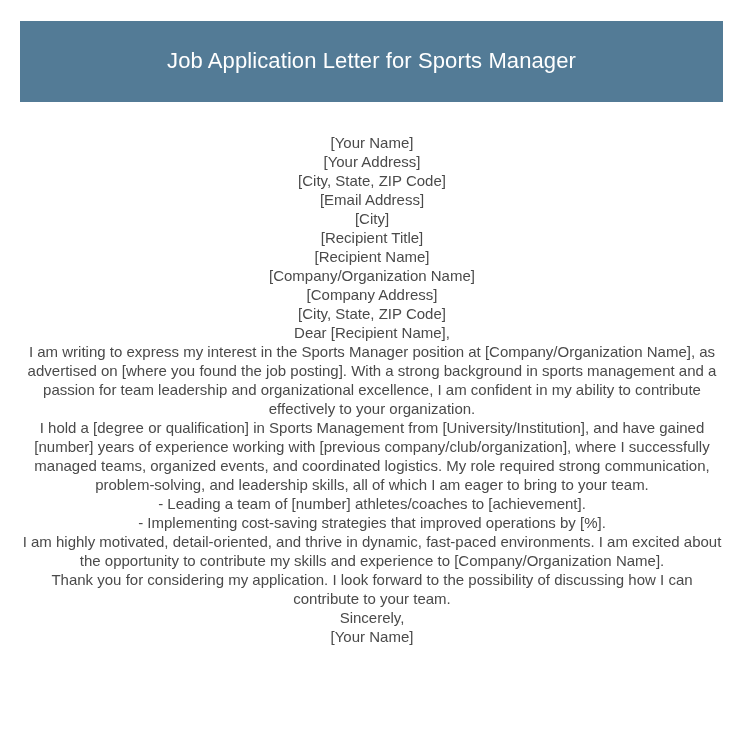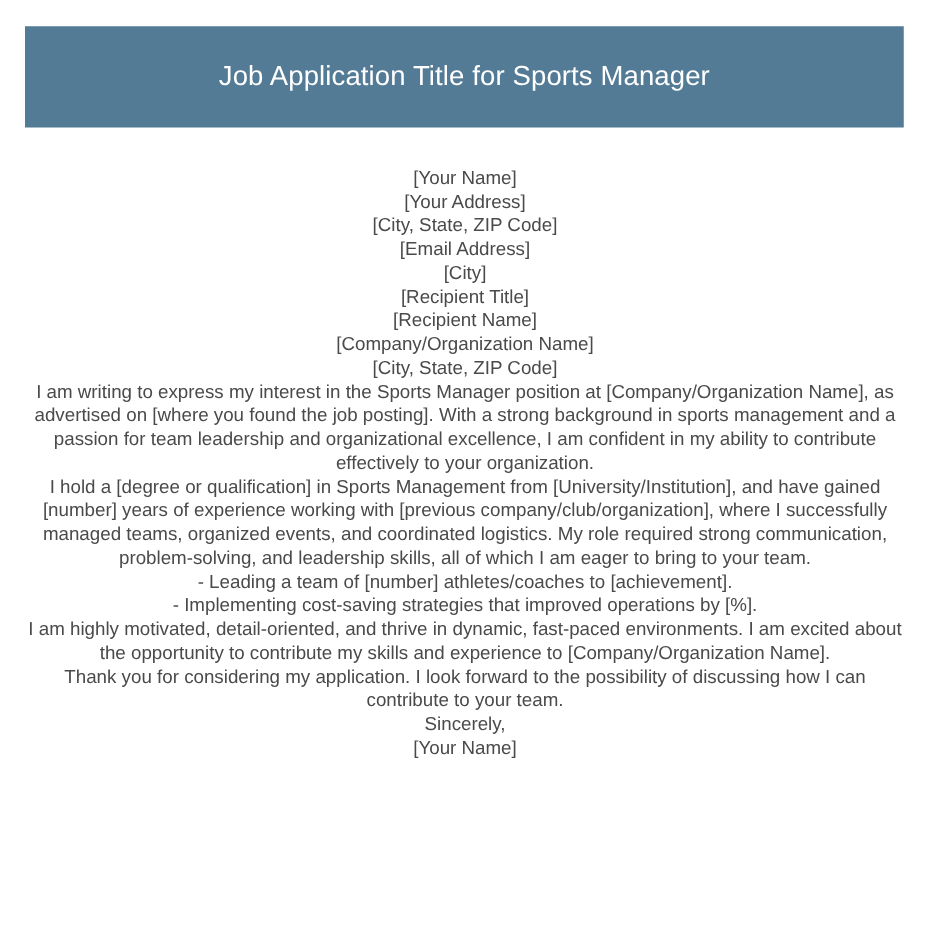--- a/index.html
+++ b/index.html
@@ -57,33 +57,35 @@
     word-wrap: break-word;
     text-align: center;
   }
 </style>
 </head>
 <body>
 
 <div class="page">
 
   <div class="doc-header">
-    <div class="doc-title">Job Application Title for Sports Manager</div>
+    <div class="doc-title">Job Application Letter for Sports Manager</div>
   </div>
 
   <div class="doc-body">
       <p class="doc-line">[Your Name]</p>
       <p class="doc-line">[Your Address]</p>
       <p class="doc-line">[City, State, ZIP Code]</p>
       <p class="doc-line">[Email Address]</p>
       <p class="doc-line">[City]</p>
       <p class="doc-line">[Recipient Title]</p>
       <p class="doc-line">[Recipient Name]</p>
       <p class="doc-line">[Company/Organization Name]</p>
+      <p class="doc-line">[Company Address]</p>
       <p class="doc-line">[City, State, ZIP Code]</p>
+      <p class="doc-line">Dear [Recipient Name],</p>
       <p class="doc-line">I am writing to express my interest in the Sports Manager position at [Company/Organization Name], as advertised on [where you found the job posting]. With a strong background in sports management and a passion for team leadership and organizational excellence, I am confident in my ability to contribute effectively to your organization.</p>
       <p class="doc-line">I hold a [degree or qualification] in Sports Management from [University/Institution], and have gained [number] years of experience working with [previous company/club/organization], where I successfully managed teams, organized events, and coordinated logistics. My role required strong communication, problem-solving, and leadership skills, all of which I am eager to bring to your team.</p>
       <p class="doc-line">- Leading a team of [number] athletes/coaches to [achievement].</p>
       <p class="doc-line">- Implementing cost-saving strategies that improved operations by [%].</p>
       <p class="doc-line">I am highly motivated, detail-oriented, and thrive in dynamic, fast-paced environments. I am excited about the opportunity to contribute my skills and experience to [Company/Organization Name].</p>
       <p class="doc-line">Thank you for considering my application. I look forward to the possibility of discussing how I can contribute to your team.</p>
       <p class="doc-line">Sincerely,</p>
       <p class="doc-line">[Your Name]</p>
     </div>
 

